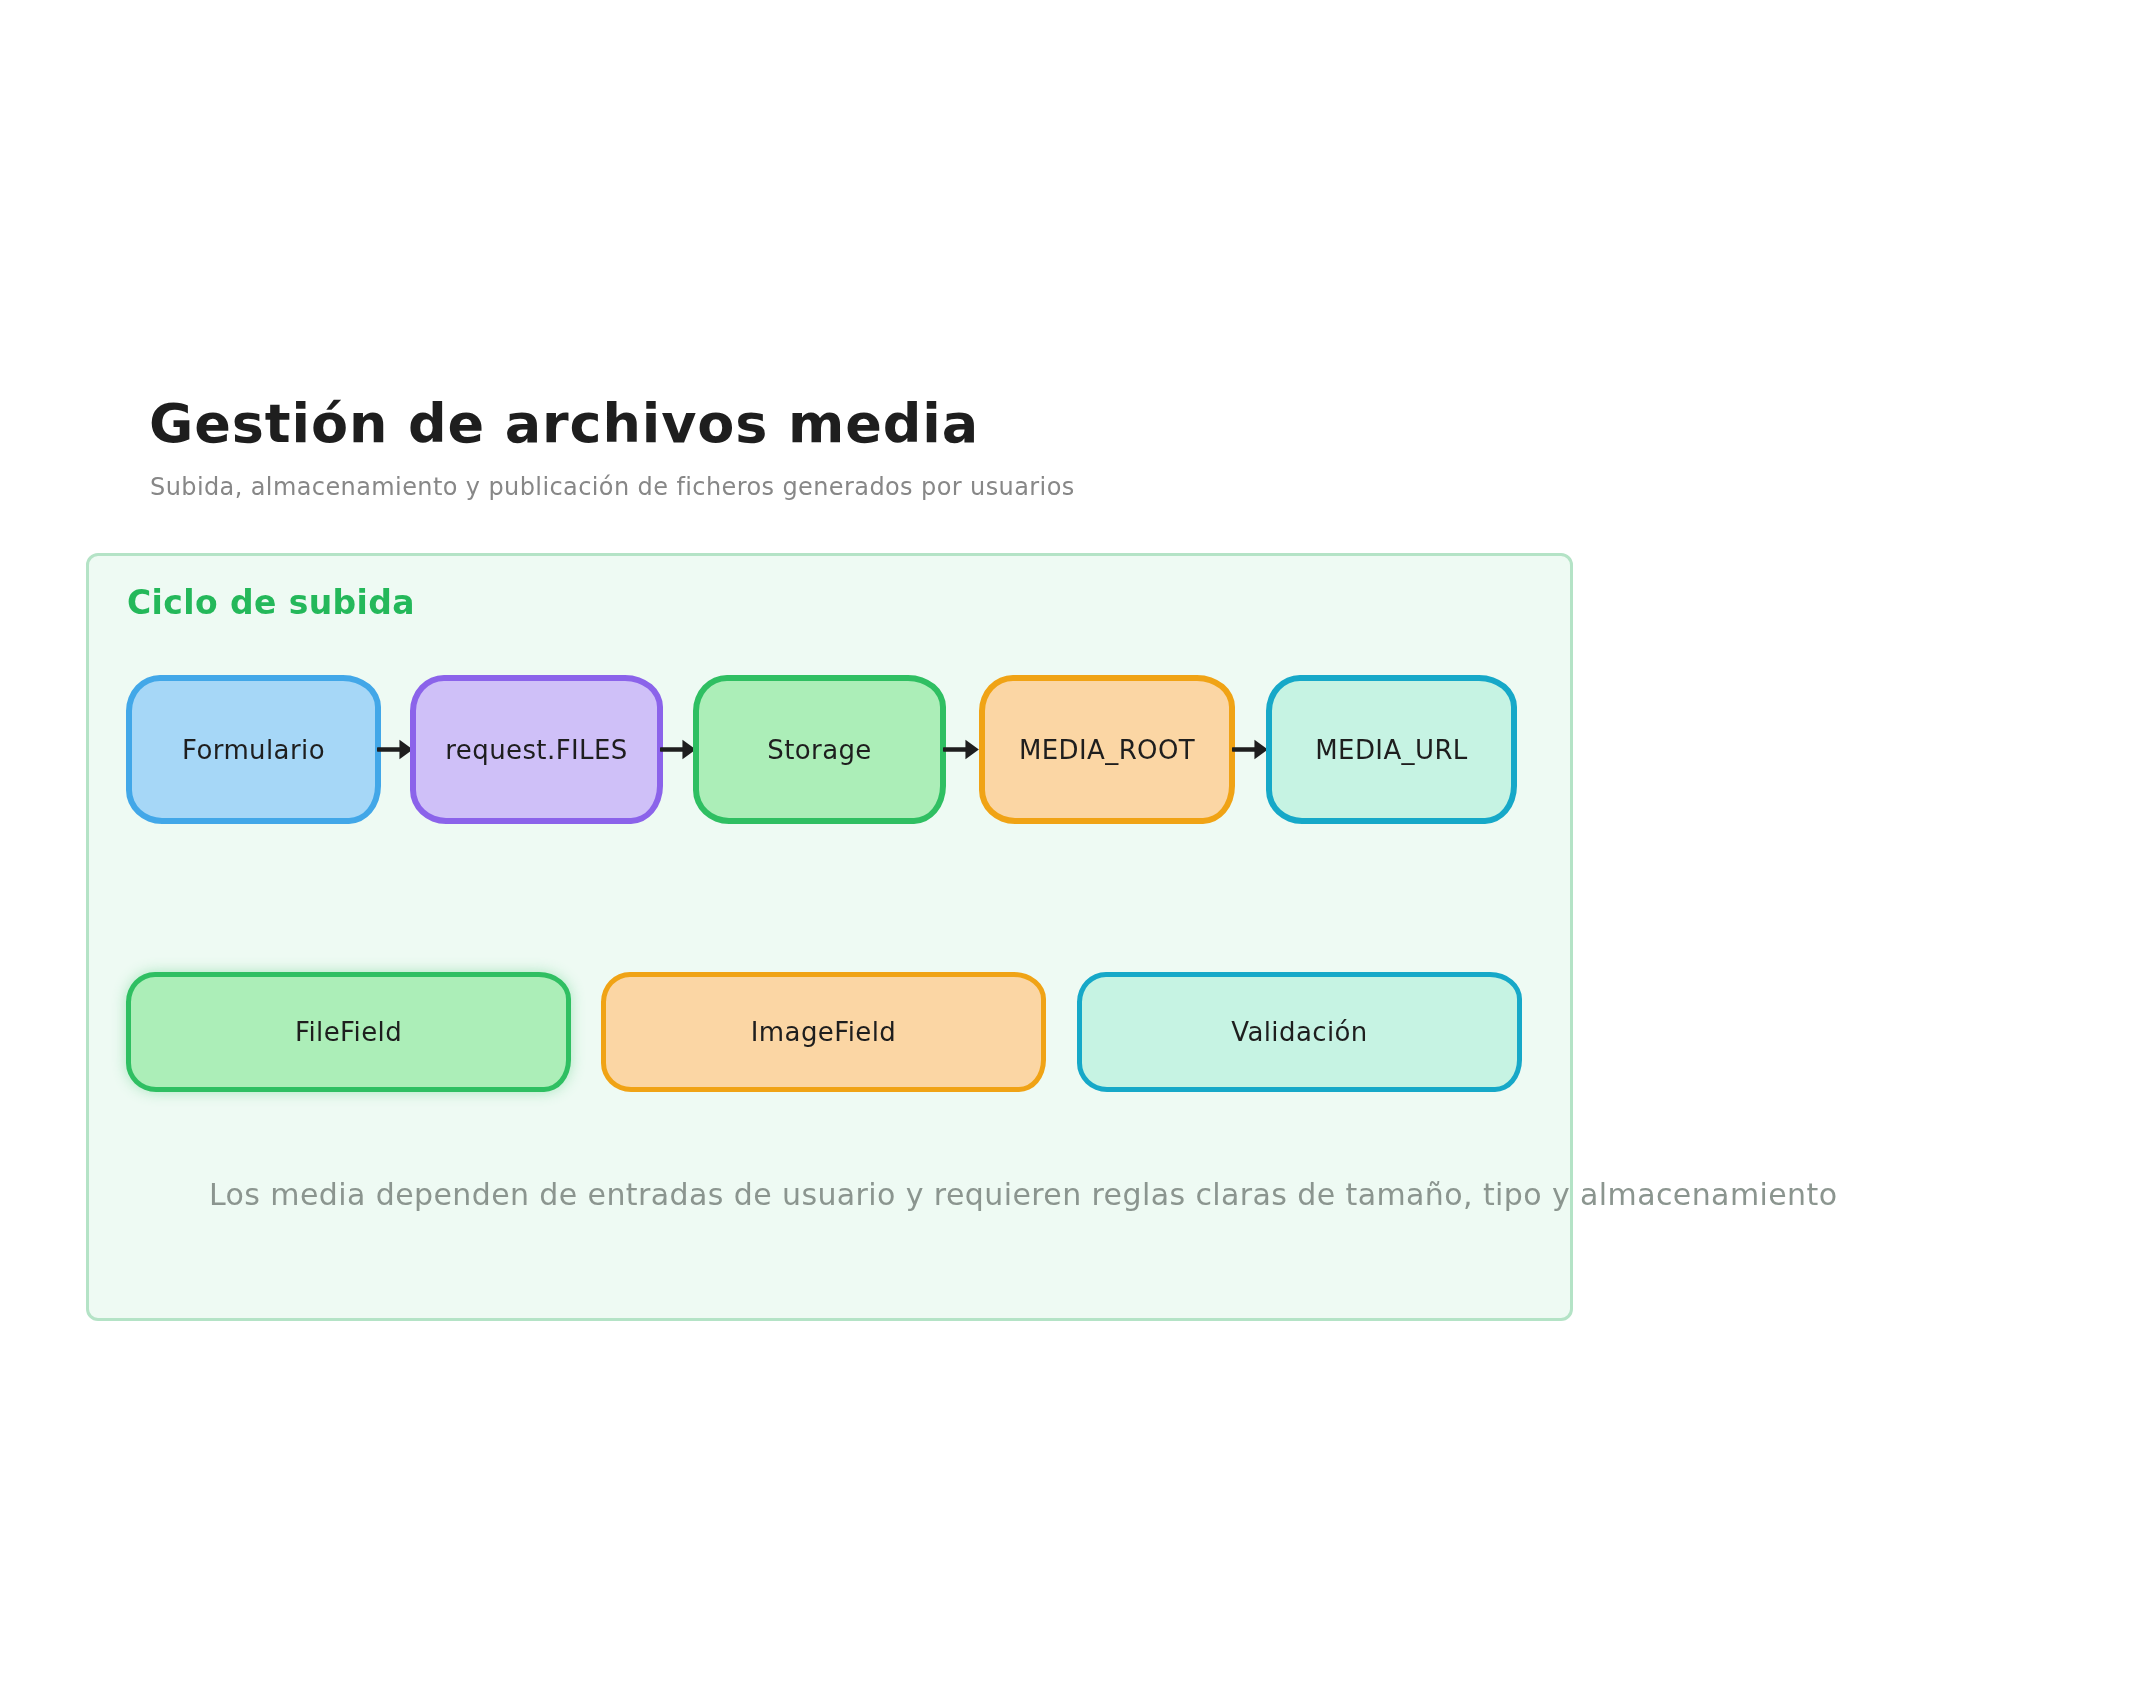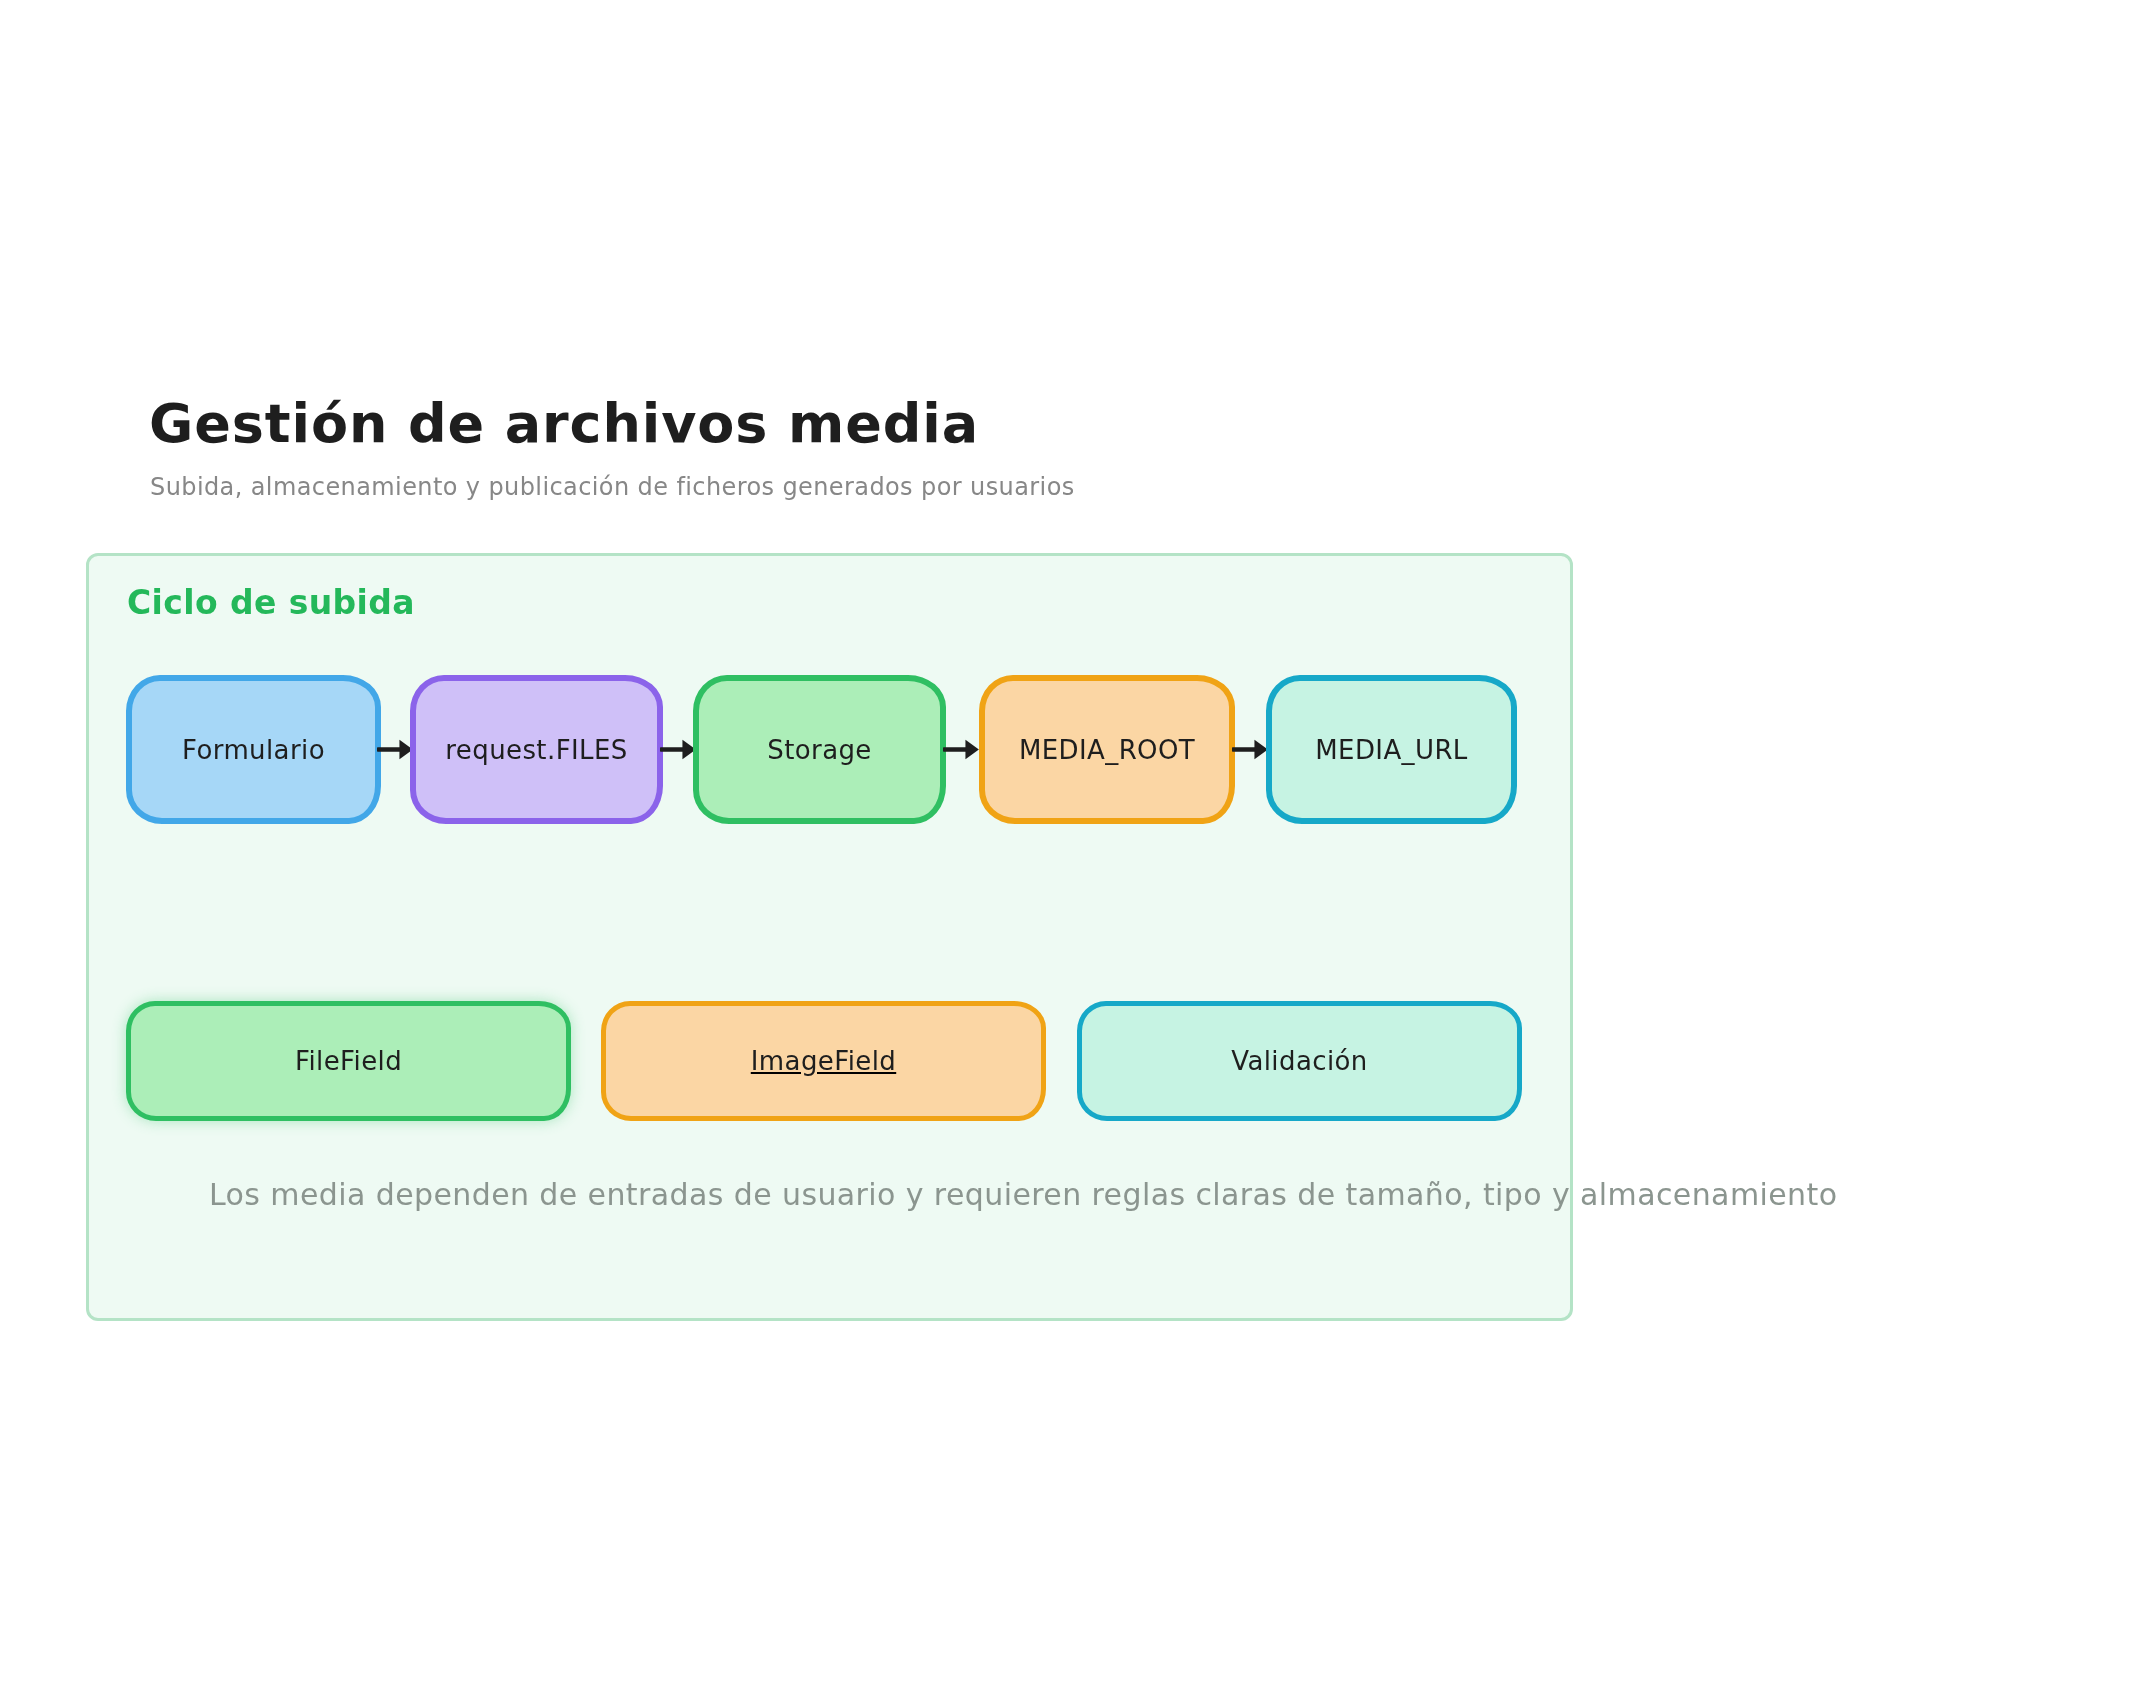--- a/index.html
+++ b/index.html
@@ -53,26 +53,26 @@
   .arrow {
     position: absolute; top: 181px; width: 36px; height: 25px;
   }
   .arrow-0 { left: 288px; }
   .arrow-1 { left: 571px; }
   .arrow-2 { left: 854px; }
   .arrow-3 { left: 1143px; }
   .arrow svg { display: block; width: 100%; height: 100%; }
 
   .field-box {
-    top: 445px; height: 120px; width: 445px;
+    top: 416px; height: 120px; width: 445px;
     border-width: 5.4px;
     border-radius: 29px 32px 27px 30px / 30px 27px 32px 29px;
   }
   .field-0 { left: 37px;  box-shadow: 0 0 14.3px rgba(87, 207, 128, 0.45); }
-  .field-1 { left: 512px; text-decoration: underline; }
+  .field-1 { left: 512px; }
   .field-2 { left: 988px; }
 
   .note {
     position: absolute; left: 120px; top: 621px;
     font-size: 30px; letter-spacing: 0.4px;
     white-space: nowrap;
   }
 </style>
 </head>
 <body>

